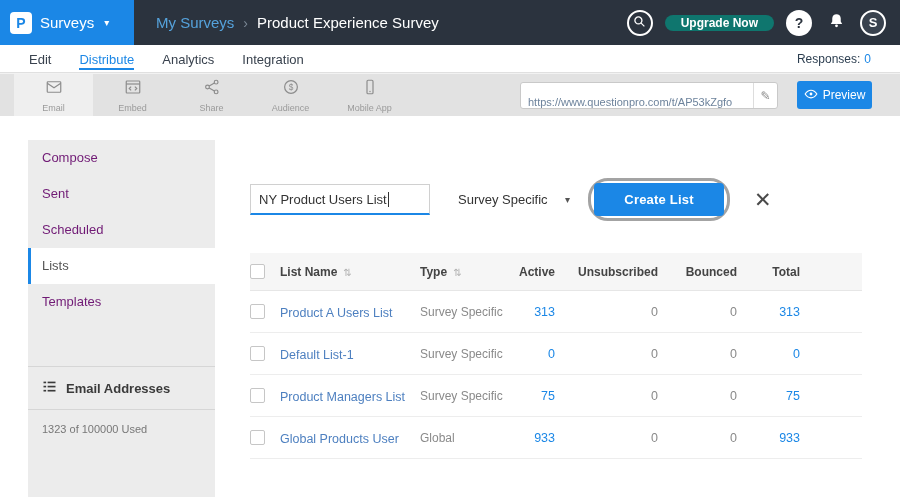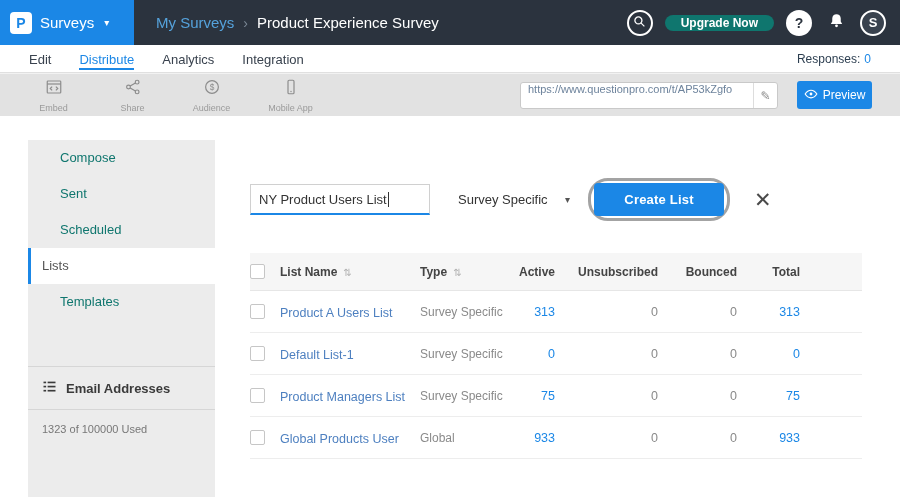--- a/index.html
+++ b/index.html
@@ -28,29 +28,29 @@
   .nav-item { font-size:13px; color:#39424e; margin-right:28px; cursor:pointer; padding:4px 0 3px; }
   .nav-item.active { color:#1b87e6; border-bottom:2px solid #1b87e6; padding-bottom:1px; }
   .responses { margin-left:auto; font-size:12px; color:#2c3e50; }
   .responses .cnt { color:#1b87e6; margin-left:4px; }
 
   
   .toolbar { height:43px; background:#e2e2e2; display:flex; align-items:stretch; padding-left:14px; position:relative; border-top:1px solid #f2f2f2; }
   .tool-item { width:79px; display:flex; flex-direction:column; align-items:center; justify-content:center; gap:3px; cursor:pointer; }
   .tool-item.active { background:#efefef; }
   .tool-label { font-size:9px; color:#9a9a9a; }
-  .url-box { position:absolute; left:520px; top:8px; width:258px; height:27px; background:#fff; border:1px solid #c9c9c9; border-radius:3px; display:flex; align-items:flex-start; overflow:hidden; }
+  .url-box { position:absolute; left:520px; top:8px; width:258px; height:27px; background:#fff; border:1px solid #c9c9c9; border-radius:3px; display:flex; align-items:flex-end; overflow:hidden; }
   .url-text { flex:1; font-size:11px; color:#6d839c; padding:0 7px; white-space:nowrap; overflow:hidden; }
   .url-edit { width:24px; height:100%; border-left:1px solid #ddd; display:flex; align-items:center; justify-content:center; color:#888; font-size:12px; cursor:pointer; flex:none; }
   .preview-btn { position:absolute; left:797px; top:7px; width:75px; height:28px; background:#1b87e6; border:none; border-radius:3px; color:#fff; font-size:12px; display:flex; align-items:center; justify-content:center; gap:5px; cursor:pointer; font-family:inherit; }
 
   
   .content { position:absolute; top:117px; left:0; right:0; bottom:0; background:#fff; }
   .sidebar { position:absolute; left:28px; top:23px; width:187px; bottom:0; background:#ececec; }
-  .side-item { height:36px; line-height:36px; padding-left:32px; font-size:13px; color:#0f766e; cursor:pointer; }
+  .side-item { height:36px; line-height:36px; padding-left:14px; font-size:13px; color:#701a75; cursor:pointer; }
   .side-item.active { background:#fff; border-left:3px solid #1b87e6; padding-left:11px; color:#555; }
   .email-section { margin-top:46px; border-top:1px solid #d6d6d6; }
   .email-header { display:flex; align-items:center; gap:9px; padding:12px 14px; border-bottom:1px solid #d6d6d6; font-size:13px; font-weight:bold; color:#3a3a3a; }
   .email-usage { padding:13px 14px 4px; font-size:11px; color:#777; }
   .upgrade-limit { padding:6px 14px; font-size:11px; color:#1b87e6; letter-spacing:.3px; cursor:pointer; }
 
   .main { position:absolute; left:215px; top:0; right:28px; bottom:0; background:#fff; }
   .create-row { position:absolute; left:35px; top:61px; display:flex; align-items:center; }
   .list-input { width:180px; height:31px; background:#fff; border:1px solid #d0d0d0; border-bottom:2px solid #1b87e6; padding:8px 8px; font-size:13px; color:#333; display:flex; align-items:center; cursor:text; }
   .caret-bar { display:inline-block; width:1px; height:15px; background:#333; margin-left:1px; animation:blink 1s step-end infinite; }
@@ -120,20 +120,29 @@
 
 <div class="navbar">
   <span class="nav-item">Edit</span>
   <span class="nav-item active">Distribute</span>
   <span class="nav-item">Analytics</span>
   <span class="nav-item">Integration</span>
   <span class="responses"><span>Responses:</span><span class="cnt">0</span></span>
 </div>
 
 <div class="toolbar">
+  <div class="tool-item active">
+    <span>
+      <svg width="18" height="18" viewBox="0 0 24 24" fill="none" stroke="#8c8c8c" stroke-width="1.6">
+          <rect x="3" y="5" width="18" height="14" rx="1"></rect>
+          <path d="M3 7l9 6 9-6"></path>
+        </svg>
+    </span>
+    <span class="tool-label">Email</span>
+  </div>
   <div class="tool-item">
     <span>
       <svg width="18" height="18" viewBox="0 0 24 24" fill="none" stroke="#8c8c8c" stroke-width="1.6">
           <rect x="3" y="4" width="18" height="16" rx="1"></rect>
           <path d="M3 8h18"></path>
           <path d="M9.5 11.5L7 14l2.5 2.5M14.5 11.5L17 14l-2.5 2.5"></path>
         </svg>
     </span>
     <span class="tool-label">Embed</span>
   </div>

